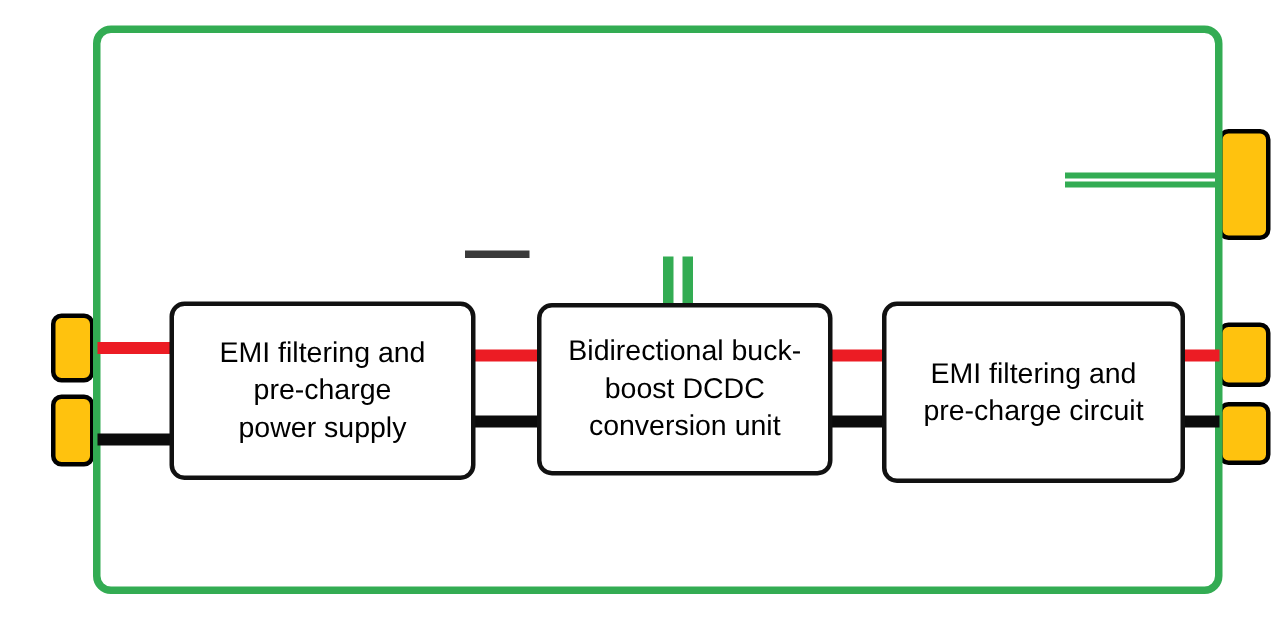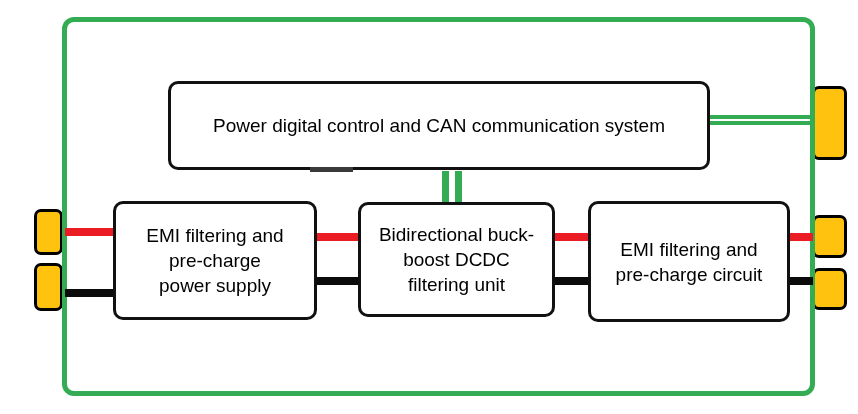--- a/index.html
+++ b/index.html
@@ -81,31 +81,28 @@
   <div class="wire black w-black-left"></div>
   <div class="wire red w-red-mid1"></div>
   <div class="wire black w-black-mid1"></div>
   <div class="wire red w-red-mid2"></div>
   <div class="wire black w-black-mid2"></div>
   <div class="wire red w-red-right"></div>
   <div class="wire black w-black-right"></div>
 
   <div class="stub"></div>
 
-  <div class="block control-box">
-    <span>Power digital control and CAN communication system</span>
-  </div>
   <div class="block block-1">
     <span>EMI filtering and
 pre-charge
 power supply</span>
   </div>
   <div class="block block-2">
     <span>Bidirectional buck-
 boost DCDC
-filtering unit</span>
+conversion unit</span>
   </div>
   <div class="block block-3">
     <span>EMI filtering and
 pre-charge circuit</span>
   </div>
 
 </div>
 
 </body></html>

